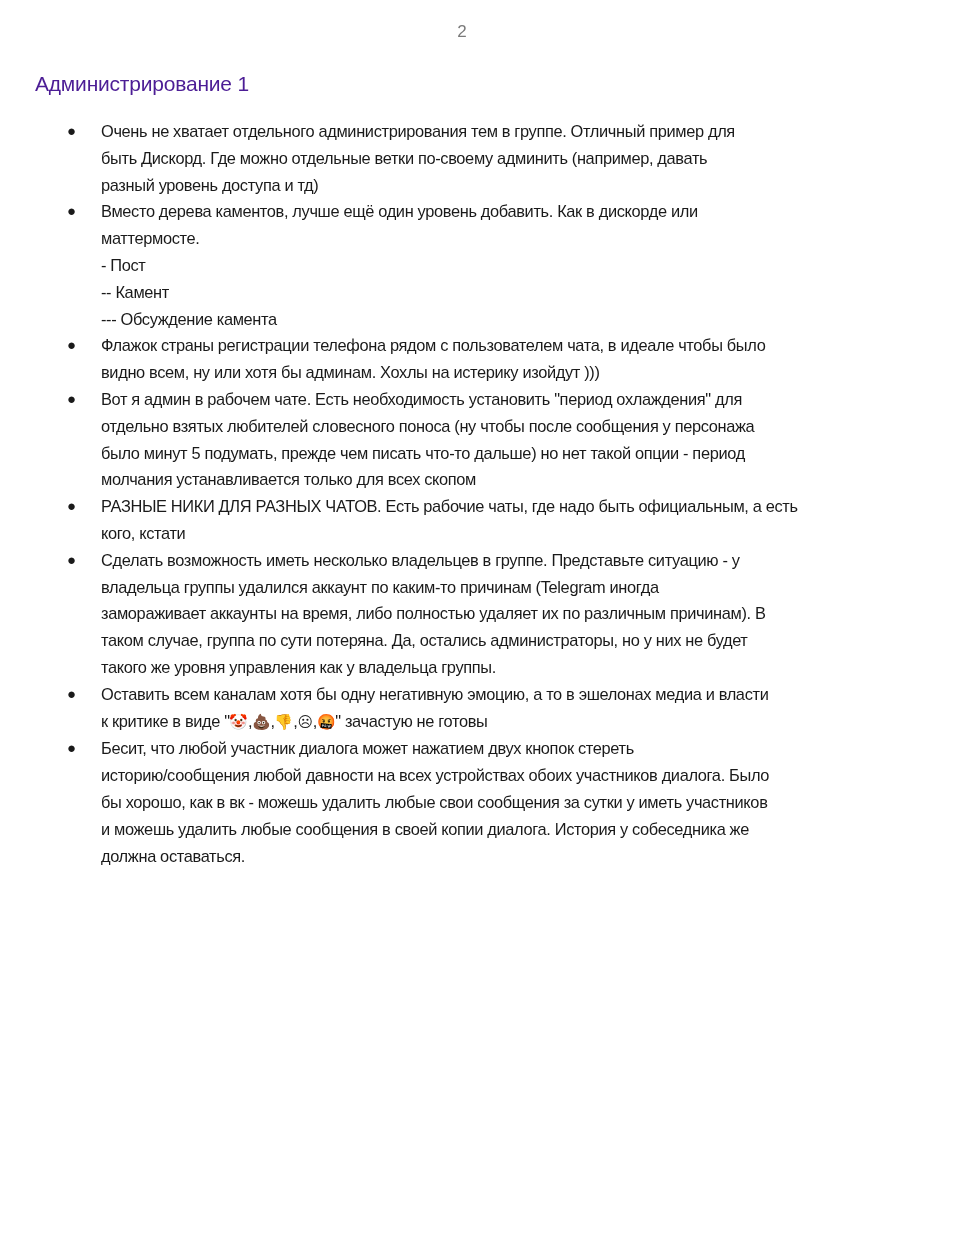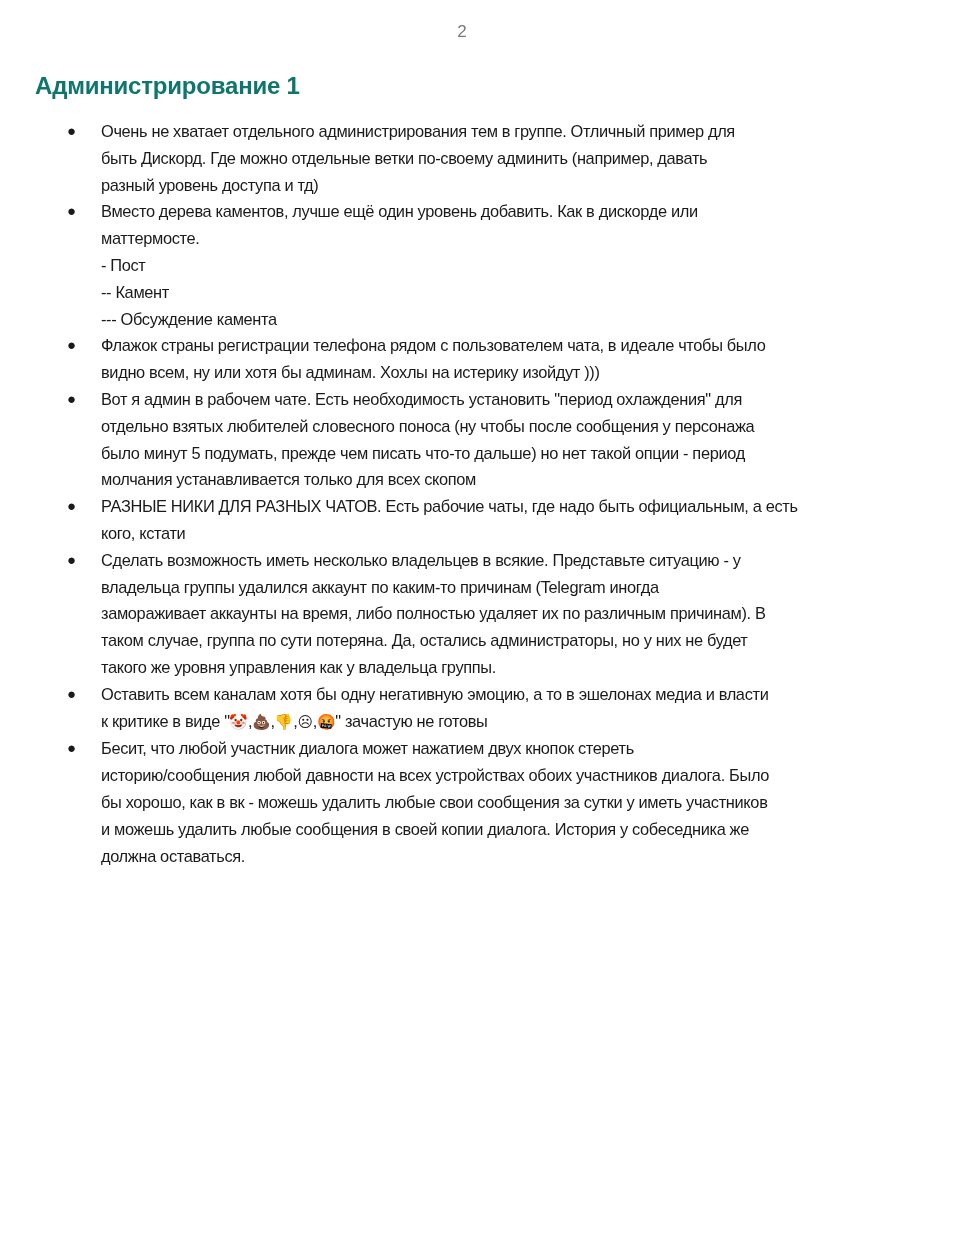--- a/index.html
+++ b/index.html
@@ -7,21 +7,21 @@
       width: 964px; height: 1258px; position: relative; overflow: hidden;
       font-family: "Liberation Sans", "DejaVu Sans", sans-serif;
       color: #1a1a1a;
     }
     .page-number {
       position: absolute; top: 22px; left: 0; width: 924px; text-align: center;
       font-size: 17px; color: #7a7a7a;
     }
     .heading {
       position: absolute; top: 72px; left: 35px;
-      font-size: 24px; font-weight: bold; color: #0f766e;
+      font-size: 21px; font-weight: normal; color: #4c1d95;
       letter-spacing: -0.2px;
     }
     .list {
       position: absolute; top: 118px; left: 0; width: 964px;
       margin: 0; padding: 0; list-style: none;
     }
     .item {
       position: relative; padding-left: 101px; padding-right: 60px;
       font-size: 16.4px; line-height: 26.8px; letter-spacing: -0.35px;
     }
@@ -64,21 +64,21 @@
     <span class="line">было минут 5 подумать, прежде чем писать что-то дальше) но нет такой опции - период</span>
     <span class="line">молчания устанавливается только для всех скопом</span>
   </li>
   <li class="item">
       <span class="bullet">●</span>
     <span class="line">РАЗНЫЕ НИКИ ДЛЯ РАЗНЫХ ЧАТОВ. Есть рабочие чаты, где надо быть официальным, а есть</span>
     <span class="line">кого, кстати</span>
   </li>
   <li class="item">
       <span class="bullet">●</span>
-    <span class="line">Сделать возможность иметь несколько владельцев в всякие. Представьте ситуацию - у</span>
+    <span class="line">Сделать возможность иметь несколько владельцев в группе. Представьте ситуацию - у</span>
     <span class="line">владельца группы удалился аккаунт по каким-то причинам (Telegram иногда</span>
     <span class="line">замораживает аккаунты на время, либо полностью удаляет их по различным причинам). В</span>
     <span class="line">таком случае, группа по сути потеряна. Да, остались администраторы, но у них не будет</span>
     <span class="line">такого же уровня управления как у владельца группы.</span>
   </li>
   <li class="item">
       <span class="bullet">●</span>
     <span class="line">Оставить всем каналам хотя бы одну негативную эмоцию, а то в эшелонах медиа и власти</span>
     <span class="line"><span>к критике в виде "</span><span class="emoji">🤡</span>,<span class="emoji">💩</span>,<span class="emoji">👎</span>,<span class="emoji">☹</span>,<span class="emoji">🤬</span><span>" зачастую не готовы</span></span>
   </li>

